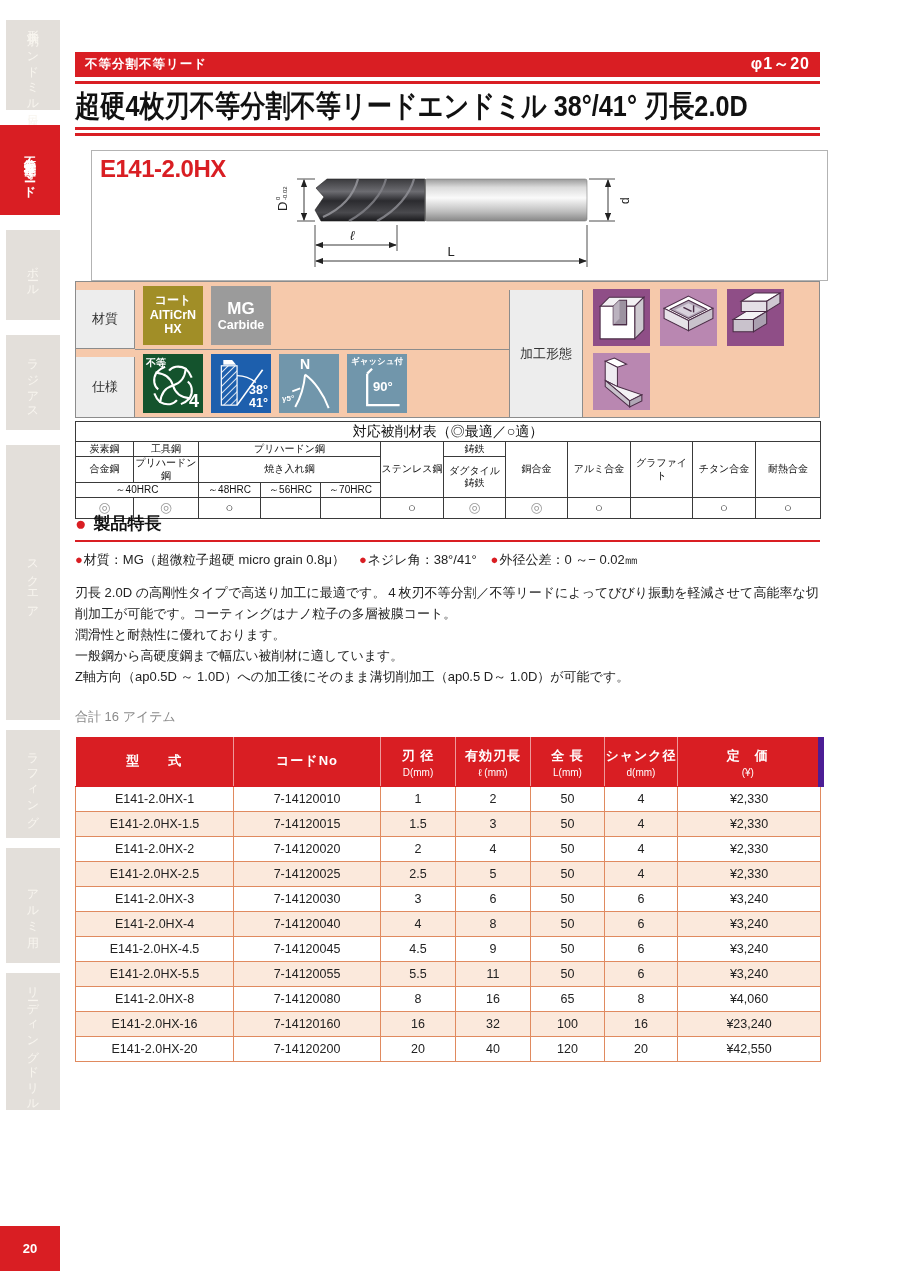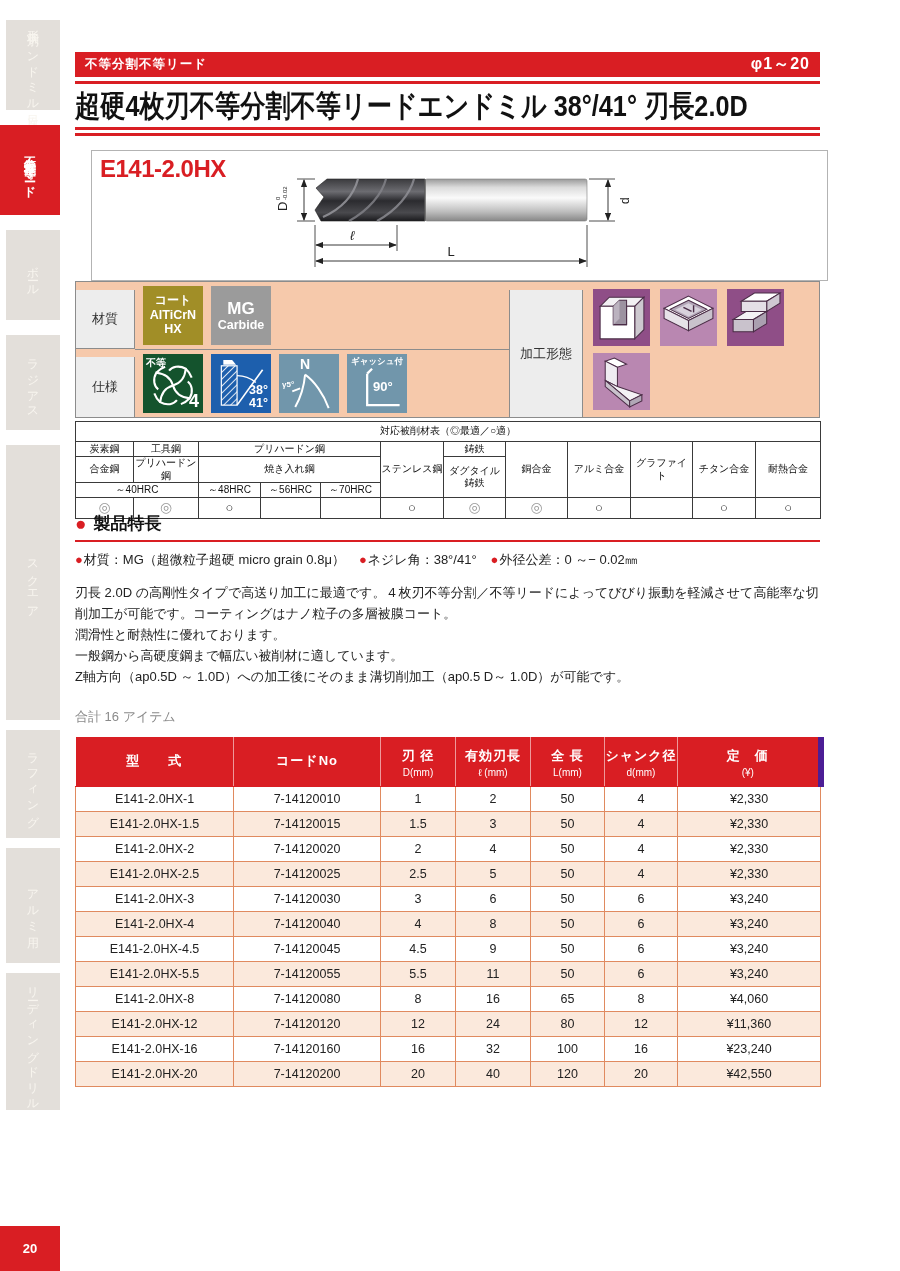--- a/index.html
+++ b/index.html
@@ -56,34 +56,34 @@
   .b-blue{background:#1D5FAD;}
   .b-steel{background:#7196AB;}
   .badge .ctr{position:absolute;inset:0;display:flex;flex-direction:column;align-items:center;justify-content:center;
               text-align:center;line-height:1.15;font-weight:bold;}
   .t-s{font-size:12px;}.t-m{font-size:12.5px;}.t-l{font-size:17px;}
   .corner-tl{position:absolute;top:2px;left:3px;font-size:10px;font-weight:bold;}
   .corner-br{position:absolute;bottom:1px;right:4px;font-size:18px;font-weight:bold;}
   .helix-ang{position:absolute;bottom:2px;right:3px;font-size:12.5px;font-weight:bold;line-height:1.05;
              text-align:right;white-space:pre-line;}
   .n-top{position:absolute;top:2px;left:0;right:8px;text-align:center;font-size:14px;font-weight:bold;}
-  .gamma{position:absolute;top:26px;left:3px;font-size:8px;font-weight:bold;}
+  .gamma{position:absolute;top:40px;left:3px;font-size:8px;font-weight:bold;}
   .gash-top{position:absolute;top:2px;left:0;right:0;text-align:center;font-size:8.5px;font-weight:bold;}
   .gash-ang{position:absolute;top:25px;left:26px;font-size:13px;font-weight:bold;}
   .mk{width:57px;height:57px;flex:0 0 auto;display:block;}
   .mk-dark{background:#8F4E87;}
   .mk-mid{background:#B987B1;}
   .mach-r1{display:flex;gap:10px;margin-top:3px;}
   .mach-r2{display:flex;gap:10px;margin-top:7px;}
 
   
   .work{position:absolute;top:421px;left:0;border-collapse:collapse;table-layout:fixed;width:745px;background:#fff;}
   .work td{border:1px solid #3A3A3A;text-align:center;font-size:10px;color:#111;
            padding:0;overflow:hidden;line-height:1.25;}
-  .work .wt-title td{height:19px;font-size:10px;margin-top:20px;}
+  .work .wt-title td{height:19px;font-size:14px;margin-top:20px;}
   .work .hrow td{height:14px;}
   .work .marks td{height:20px;font-size:13px;color:#111;}
   .work .marks td.best{color:#9A9A9A;font-size:14px;}
 
   
   .features{position:absolute;top:512px;left:0;width:745px;}
   .f-head{display:flex;align-items:center;gap:7px;font-size:17px;font-weight:bold;color:#111;}
   .f-head .dot{color:#D91E23;font-size:19px;line-height:1;}
   .f-rule{height:2px;background:#D91E23;margin-top:5px;}
   .f-bullets{margin-top:9px;font-size:13px;color:#222;display:flex;gap:14px;flex-wrap:wrap;}
@@ -498,29 +498,20 @@
           <tr>
           <td>E141-2.0HX-8</td>
           <td>7-14120080</td>
           <td>8</td>
           <td>16</td>
           <td>65</td>
           <td>8</td>
           <td>¥4,060</td>
         </tr>
           <tr>
-          <td>E141-2.0HX-12</td>
-          <td>7-14120120</td>
-          <td>12</td>
-          <td>24</td>
-          <td>80</td>
-          <td>12</td>
-          <td>¥11,360</td>
-        </tr>
-          <tr>
           <td>E141-2.0HX-16</td>
           <td>7-14120160</td>
           <td>16</td>
           <td>32</td>
           <td>100</td>
           <td>16</td>
           <td>¥23,240</td>
         </tr>
           <tr>
           <td>E141-2.0HX-20</td>

